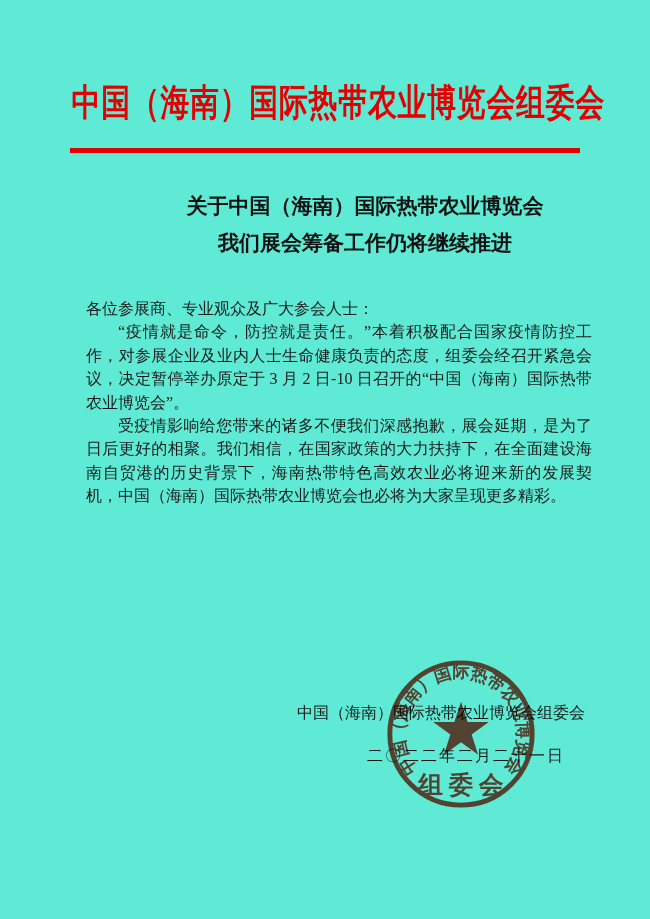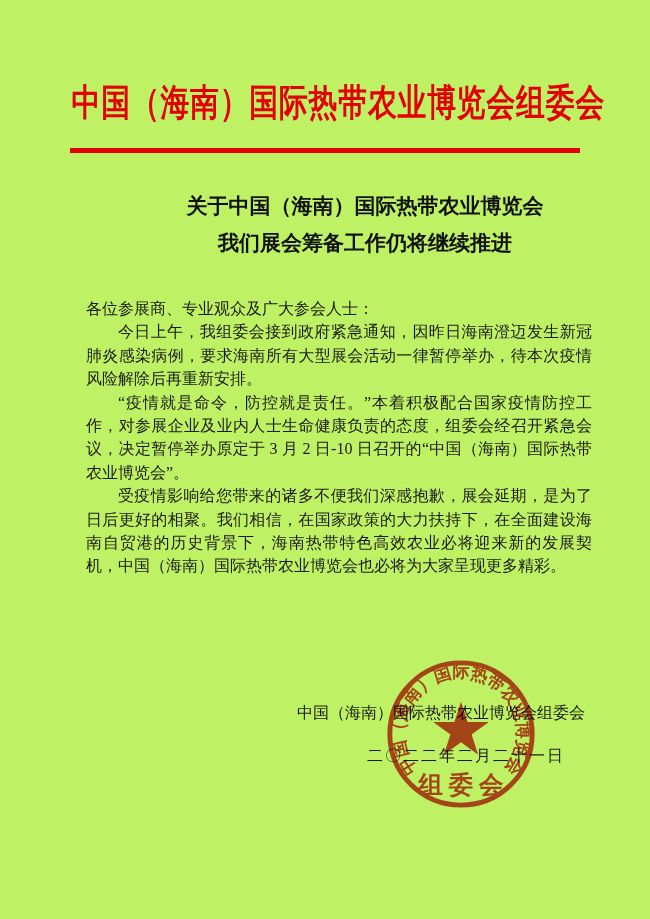--- a/index.html
+++ b/index.html
@@ -1,20 +1,20 @@
 <!DOCTYPE html>
 <html><head>
 <meta charset="utf-8">
 <style>
   html, body { margin: 0; padding: 0; background: #ffffff; }
   .page {
     position: relative;
     width: 650px;
     height: 919px;
-    background: #bef264;
+    background: #5eead4;
     overflow: hidden;
     font-family: "Liberation Serif", "DejaVu Serif", serif;
     color: #1a1a1a;
   }
   .letterhead {
     position: absolute;
     top: 78px;
     left: 0;
     width: 650px;
     text-align: center;
@@ -114,21 +114,20 @@
 
   <div class="red-rule"></div>
 
   <h1 class="doc-title">
     <span>关于中国（海南）国际热带农业博览会</span><br>
     <span>我们展会筹备工作仍将继续推进</span>
   </h1>
 
   <div class="body-text">
     <p class="salutation">各位参展商、专业观众及广大参会人士：</p>
-    <p class="para">今日上午，我组委会接到政府紧急通知，因昨日海南澄迈发生新冠肺炎感染病例，要求海南所有大型展会活动一律暂停举办，待本次疫情风险解除后再重新安排。</p>
     <p class="para">“疫情就是命令，防控就是责任。”本着积极配合国家疫情防控工作，对参展企业及业内人士生命健康负责的态度，组委会经召开紧急会议，决定暂停举办原定于 3 月 2 日-10 日召开的“中国（海南）国际热带农业博览会”。</p>
     <p class="para">受疫情影响给您带来的诸多不便我们深感抱歉，展会延期，是为了日后更好的相聚。我们相信，在国家政策的大力扶持下，在全面建设海南自贸港的历史背景下，海南热带特色高效农业必将迎来新的发展契机，中国（海南）国际热带农业博览会也必将为大家呈现更多精彩。</p>
   </div>
 
   <div class="signature-block">
     <div class="signature-org">中国（海南）国际热带农业博览会组委会</div>
     <div class="signature-date">二〇二二年二月二十一日</div>
   </div>
 
   <div class="seal">

